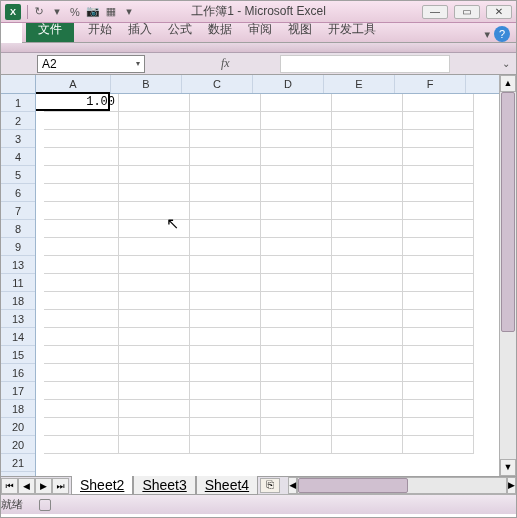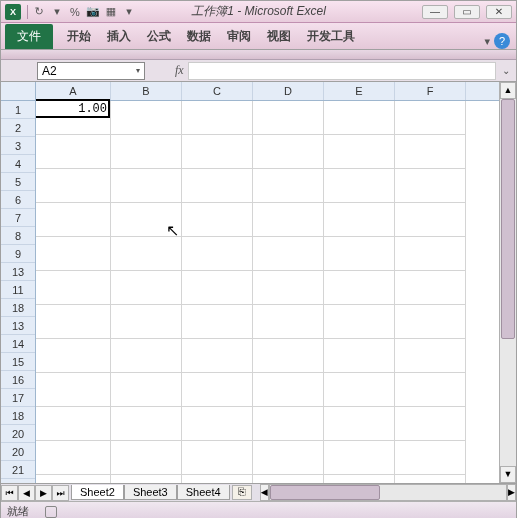--- a/index.html
+++ b/index.html
@@ -6,82 +6,82 @@
 body { width: 517px; height: 518px; background: #f0d0e0; overflow: hidden; position: relative; }
 
 .window { width: 517px; height: 518px; border: 1px solid #a0a0a0; background: #fff; }
 
 
 .titlebar { height: 22px; background: linear-gradient(#f8e4f0, #e8ccdc); border-bottom: 1px solid #c090b0; display: flex; align-items: center; padding: 0 4px; position: relative; }
 .app-icon { width: 16px; height: 16px; background: #217346; border-radius: 2px; display: inline-flex; align-items: center; justify-content: center; color: #fff; font-size: 9px; font-weight: bold; }
 .qat { display: flex; gap: 4px; margin-left: 6px; align-items: center; }
 .qat-item { width: 14px; height: 14px; display: inline-flex; align-items: center; justify-content: center; font-size: 11px; color: #555; cursor: pointer; }
 .qat-sep { width: 1px; height: 14px; background: #b090a8; }
-.title-text { position: absolute; left: 50%; transform: translateX(-50%); font-size: 12px; color: #444; white-space: nowrap; font-style: italic; }
+.title-text { position: absolute; left: 50%; transform: translateX(-50%); font-size: 12px; color: #444; white-space: nowrap; }
 .win-controls { margin-left: auto; display: flex; gap: 6px; }
 .win-btn { width: 26px; height: 14px; border: 1px solid #b0b0b0; border-radius: 2px; background: #f0f0f0; display: flex; align-items: center; justify-content: center; font-size: 10px; color: #444; cursor: pointer; }
 
 
-.ribbon-tabs { height: 27px; background: linear-gradient(#f4e0ec, #e4c8d8); display: flex; align-items: flex-end; padding-left: 4px; border-bottom: 1px solid #a0a0a0; }
+.ribbon-tabs { height: 20px; background: linear-gradient(#f4e0ec, #e4c8d8); display: flex; align-items: flex-end; padding-left: 4px; border-bottom: 1px solid #a0a0a0; margin-left: 21px; }
 .file-tab { background: #217346; color: #fff; font-size: 12px; padding: 4px 12px; border-radius: 2px 2px 0 0; cursor: pointer; margin-right: 6px; }
-.tab { font-size: 12px; color: #444; padding: 4px 8px; cursor: pointer; font-weight: bold; }
+.tab { font-size: 12px; color: #444; padding: 4px 8px; cursor: pointer; }
 .ribbon-right { margin-left: auto; display: flex; gap: 4px; padding-right: 6px; align-items: center; }
 .help-icon { width: 16px; height: 16px; border-radius: 50%; background: #3a8ad8; color: #fff; display: flex; align-items: center; justify-content: center; font-size: 11px; cursor: pointer; }
 .min-ribbon { font-size: 11px; color: #555; cursor: pointer; }
 
 
 .spacer-bar { height: 10px; background: linear-gradient(#e8d8e4, #d8c0d0); border-bottom: 1px solid #b0a0b0; }
 
 
-.formula-row { height: 22px; background: #e8e0e8; border-bottom: 1px solid #a0a0a0; display: flex; align-items: center; }
+.formula-row { height: 22px; background: #e8e0e8; border-bottom: 1px solid #a0a0a0; display: flex; align-items: center; gap: 46px; }
 .name-box { width: 108px; height: 18px; background: #fff; border: 1px solid #888; margin-left: 36px; font-size: 12px; font-family: "Courier New", monospace; padding: 0 4px; display: flex; align-items: center; justify-content: space-between; }
 .name-box span.dd { font-size: 8px; color: #555; }
 .fx-label { margin-left: 30px; font-size: 12px; font-style: italic; color: #555; font-family: serif; }
 .formula-input { flex: 1; height: 18px; background: #fff; border: 1px solid #ccc; margin: 0 6px 0 4px; }
 .expand-fb { width: 14px; font-size: 10px; color: #555; cursor: pointer; }
 
 
 .grid-area { height: 401px; display: flex; }
 .row-headers { width: 35px; background: #e4ecf7; border-right: 1px solid #9eb6ce; }
 .corner { height: 19px; border-bottom: 1px solid #9eb6ce; background: #e4ecf7; }
 .row-h { height: 18px; border-bottom: 1px solid #c8d4e4; text-align: center; font-size: 11px; color: #333; line-height: 18px; cursor: pointer; }
 .grid-main { flex: 1; position: relative; overflow: hidden; }
 .col-headers { height: 19px; display: flex; background: #e4ecf7; border-bottom: 1px solid #9eb6ce; }
 .col-h { border-right: 1px solid #c8d4e4; text-align: center; font-size: 11px; color: #333; line-height: 19px; cursor: pointer; }
 .col-h.cA { width: 75px; } .col-h.cB { width: 71px; } .col-h.cC { width: 71px; } .col-h.cD { width: 71px; } .col-h.cE { width: 71px; } .col-h.cF { width: 71px; }
 .cells { position: relative; }
-.row { display: flex; height: 34px; }
+.row { display: flex; height: 18px; padding-left: 8px; }
 .cell { border-right: 1px solid #d4d4d4; border-bottom: 1px solid #d4d4d4; font-size: 12px; font-family: "Courier New", monospace; padding: 0 3px; line-height: 17px; overflow: hidden; white-space: nowrap; }
 .cell.cA { width: 75px; text-align: right; } 
 .cell.cA.left { text-align: left; }
 .cell.cB { width: 71px; } .cell.cC { width: 71px; } .cell.cD { width: 71px; } .cell.cE { width: 71px; } .cell.cF { width: 71px; }
 .sel { position: absolute; border: 2px solid #000; pointer-events: none; }
 .vscroll { width: 17px; background: #e8e8e8; border-left: 1px solid #b0b0b0; display: flex; flex-direction: column; }
 .sc-btn { height: 17px; background: #f0f0f0; border: 1px solid #b0b0b0; font-size: 9px; text-align: center; line-height: 14px; cursor: pointer; }
 .sc-track { flex: 1; background: #e8e8e8; position: relative; }
 .sc-thumb-v { position: absolute; left: 1px; right: 1px; top: 0; height: 240px; background: #d0c0d0; border: 1px solid #a090a0; border-radius: 2px; }
 
 
 .cursor-arrow { position: absolute; left: 130px; top: 139px; font-size: 16px; color: #000; pointer-events: none; z-index: 10; }
 
 
 .sheet-row { height: 18px; display: flex; background: #e4e0e8; border-top: 1px solid #a0a0a0; align-items: center; }
 .sheet-nav { display: flex; }
 .sheet-nav-btn { width: 17px; height: 16px; border: 1px solid #b0b0b0; background: #f0f0f0; font-size: 9px; text-align: center; line-height: 14px; cursor: pointer; }
 .sheet-tabs { display: flex; margin-left: 2px; }
-.sheet-tab { font-size: 11px; padding: 1px 8px; background: #f0f0f0; border: 1px solid #a0a0a0; border-top: none; cursor: pointer; }
+.sheet-tab { font-size: 14px; padding: 1px 8px; background: #f0f0f0; border: 1px solid #a0a0a0; border-top: none; cursor: pointer; text-decoration: underline; }
 .sheet-tab.active { background: #fff; font-weight: normal; }
 .new-sheet { width: 20px; height: 15px; border: 1px solid #b0b0b0; background: #f4f0e8; margin-left: 2px; cursor: pointer; font-size: 10px; text-align: center; }
 .hscroll-cont { flex: 1; display: flex; margin-left: 8px; }
 .hscroll-track { flex: 1; background: #e8e8e8; border: 1px solid #b0b0b0; position: relative; }
 .hscroll-thumb { position: absolute; top: 0; bottom: 0; left: 0; width: 110px; background: #d0c0d0; border: 1px solid #a090a0; border-radius: 2px; }
 
 
 .status-bar { height: 20px; background: linear-gradient(#f0e8f0, #e0d0e0); border-top: 1px solid #b0b0b0; display: flex; align-items: center; font-size: 11px; color: #444; }
-.status-left { padding-left: 6px; display: flex; align-items: center; gap: 16px; }
+.status-left { display: flex; align-items: center; gap: 16px; }
 .rec-icon { width: 12px; height: 12px; border: 1px solid #888; border-radius: 2px; }
 .status-right { margin-left: auto; display: flex; align-items: center; gap: 3px; padding-right: 6px; }
 .view-btn { width: 18px; height: 14px; border: 1px solid #b0b0b0; background: #f0f0f0; cursor: pointer; }
 .view-btn.active { background: #fff0c0; }
 .zoom-pct { font-size: 11px; margin: 0 4px; }
 .zoom-btn { width: 14px; height: 14px; border: 1px solid #b0b0b0; background: #f0f0f0; text-align: center; line-height: 12px; cursor: pointer; font-size: 11px; }
 .zoom-slider { width: 80px; height: 4px; background: #c0c0c0; position: relative; border-radius: 2px; }
 .zoom-handle { position: absolute; left: 38px; top: -4px; width: 6px; height: 12px; background: #888; border-radius: 2px; }
 </style>
 </head>

